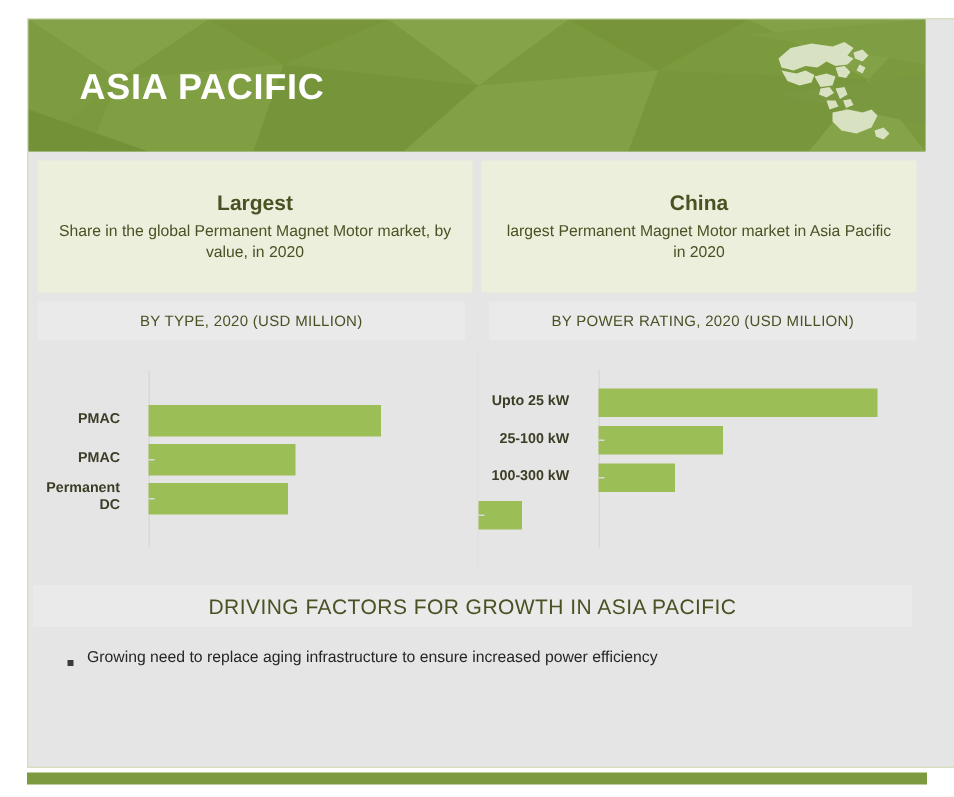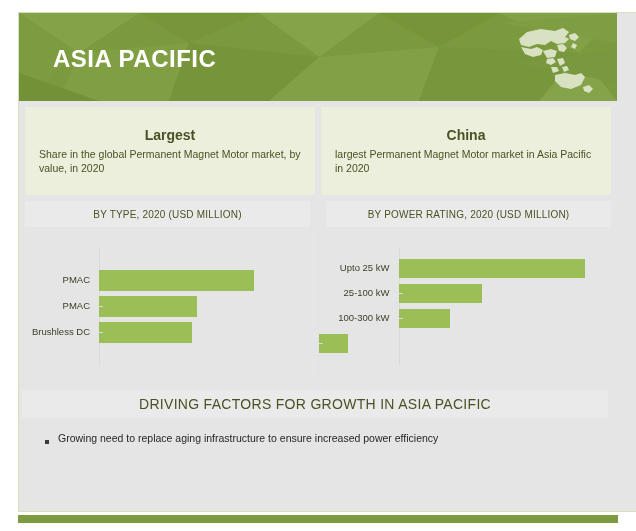--- a/index.html
+++ b/index.html
@@ -87,21 +87,21 @@
     padding: 0 6px;
     box-sizing: border-box;
   }
   .card {
     flex: 1 1 0;
     background: #ebefdc;
     display: flex;
     flex-direction: column;
     align-items: center;
     justify-content: center;
-    text-align: left;
+    text-align: center;
     padding: 6px 14px;
     box-sizing: border-box;
   }
   .card-title {
     font-size: 14px;
     font-weight: bold;
     color: #4a5224;
     margin-bottom: 4px;
   }
   .card-sub {
@@ -166,26 +166,27 @@
     background: #d9d9d9;
   }
   .bar-row {
     display: flex;
     align-items: center;
     height: 26px;
   }
   .bar-label {
     width: 80px;
     text-align: right;
-    padding-right: 9px;
+    padding-right: 19px;
     font-size: 9.5px;
     color: #3d3d27;
     line-height: 1.15;
     box-sizing: border-box;
     flex: 0 0 auto;
+    font-weight: bold;
   }
   .bar-track {
     position: relative;
     flex: 1 1 auto;
     height: 100%;
     display: flex;
     align-items: center;
   }
   .bar {
     height: 21px;
@@ -319,21 +320,21 @@
 
           <div class="bar-row">
             <div class="bar-label">PMAC</div>
             <div class="bar-track">
               <div class="tick"></div>
               <div class="bar" style="width:98px"></div>
             </div>
           </div>
 
           <div class="bar-row">
-            <div class="bar-label">Brushless DC</div>
+            <div class="bar-label">Permanent DC</div>
             <div class="bar-track">
               <div class="tick"></div>
               <div class="bar" style="width:93px"></div>
             </div>
           </div>
         </div>
       </div>
 
       <div class="chart-panel right">
         <div class="bar-rows">

